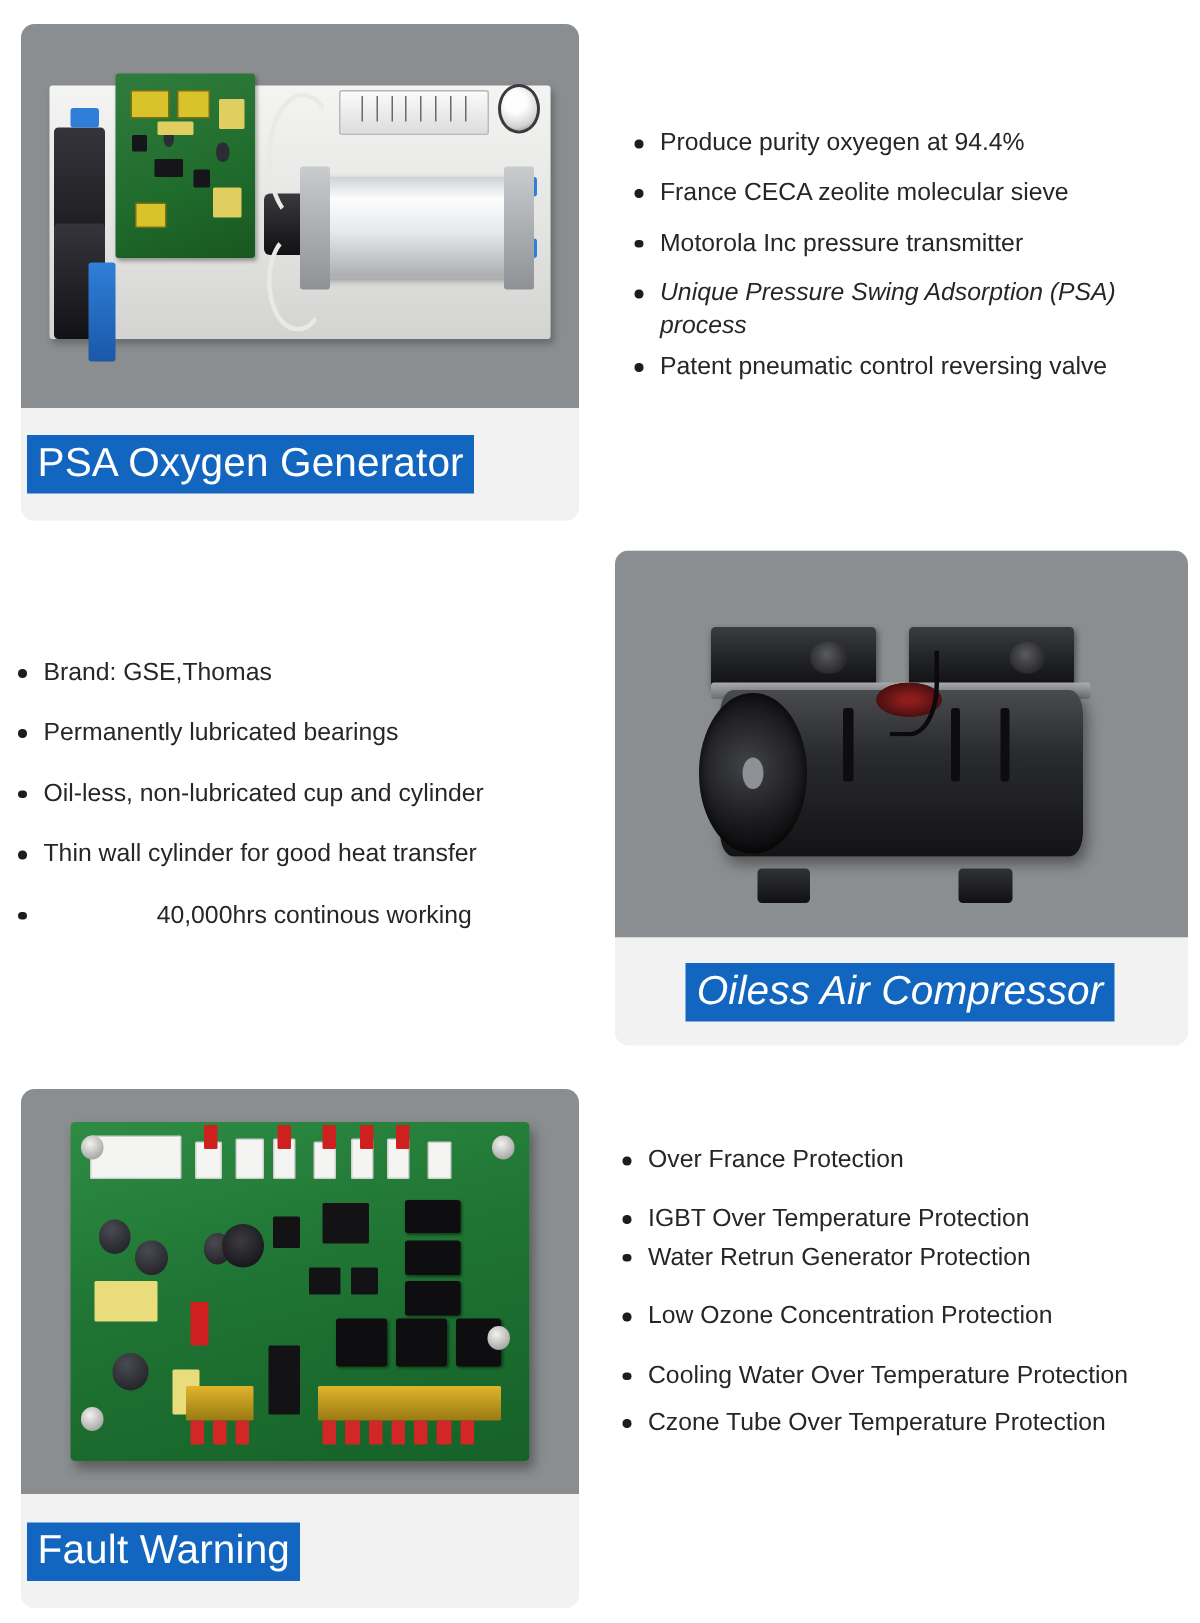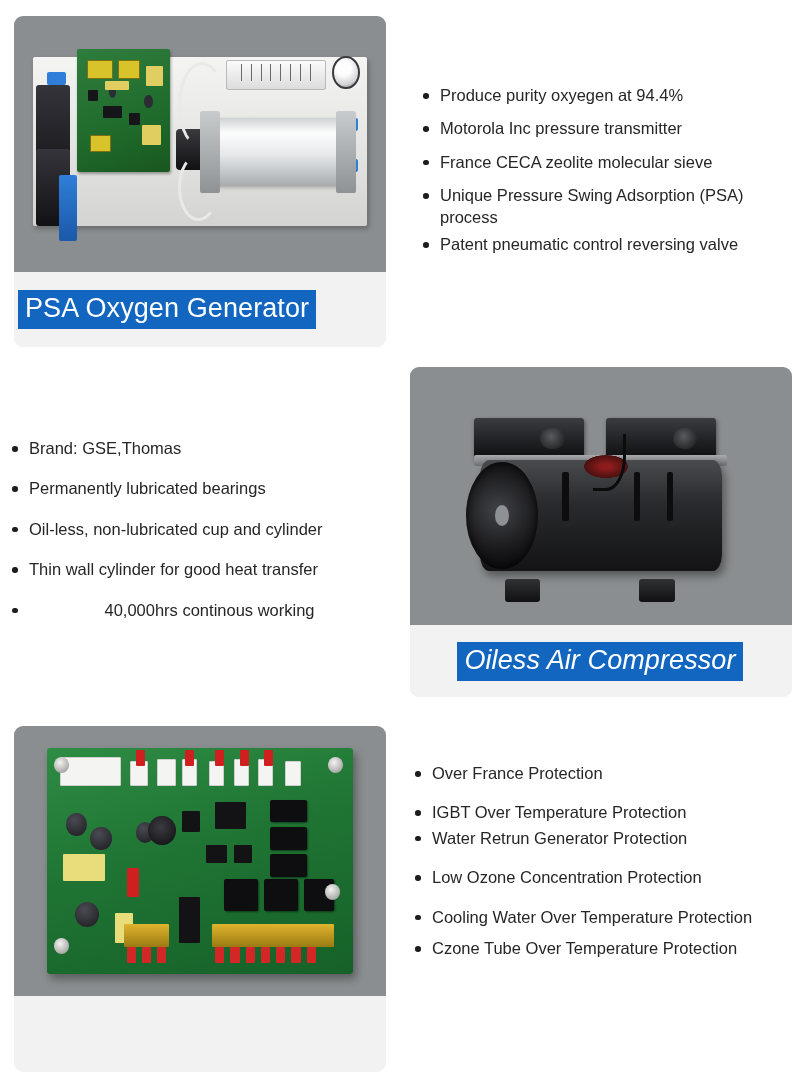--- a/index.html
+++ b/index.html
@@ -290,27 +290,27 @@
     </div>
   </div>
 
   <div class="bullets" style="left:419px; top:85px; width:378px;">
     <div class="bullet">
       <span class="dot"></span>
       <span class="txt">Produce purity oxyegen at 94.4%</span>
     </div>
     <div class="bullet" style="margin-top:12px;">
       <span class="dot"></span>
+      <span class="txt">France CECA zeolite molecular sieve</span>
+    </div>
+    <div class="bullet" style="margin-top:12px;">
+      <span class="dot"></span>
       <span class="txt">Motorola Inc pressure transmitter</span>
     </div>
-    <div class="bullet" style="margin-top:12px;">
-      <span class="dot"></span>
-      <span class="txt">France CECA zeolite molecular sieve</span>
-    </div>
-    <div class="bullet" style="margin-top:12px;">
+    <div class="bullet" style="margin-top:12px;font-style:italic;">
       <span class="dot"></span>
       <span class="txt">Unique Pressure Swing Adsorption (PSA) process</span>
     </div>
     <div class="bullet" style="margin-top:6px;">
       <span class="dot"></span>
       <span class="txt">Patent pneumatic control reversing valve</span>
     </div>
   </div>
 
   <div class="bullets" style="left:8px; top:438px; width:382px;">
@@ -412,20 +412,23 @@
         <div class="redpin" style="left:75%; top:88%; width:3%; height:7%;"></div>
         <div class="redpin" style="left:80%; top:88%; width:3%; height:7%;"></div>
         <div class="redpin" style="left:85%; top:88%; width:3%; height:7%;"></div>
         <div class="scr" style="left:2%;  top:4%;  width:5%; height:7%;"></div>
         <div class="scr" style="left:92%; top:4%;  width:5%; height:7%;"></div>
         <div class="scr" style="left:2%;  top:84%; width:5%; height:7%;"></div>
         <div class="scr" style="left:91%; top:60%; width:5%; height:7%;"></div>
       </div>
     </div>
 
+    <div class="caption-area left" style="height:76px;">
+      <div class="title-bar">Fault Warning</div>
+    </div>
   </div>
 
   <div class="bullets" style="left:411px; top:763px; width:380px;">
     <div class="bullet">
       <span class="dot"></span>
       <span class="txt">Over France Protection</span>
     </div>
     <div class="bullet" style="margin-top:18px;">
       <span class="dot"></span>
       <span class="txt">IGBT Over Temperature Protection</span>

